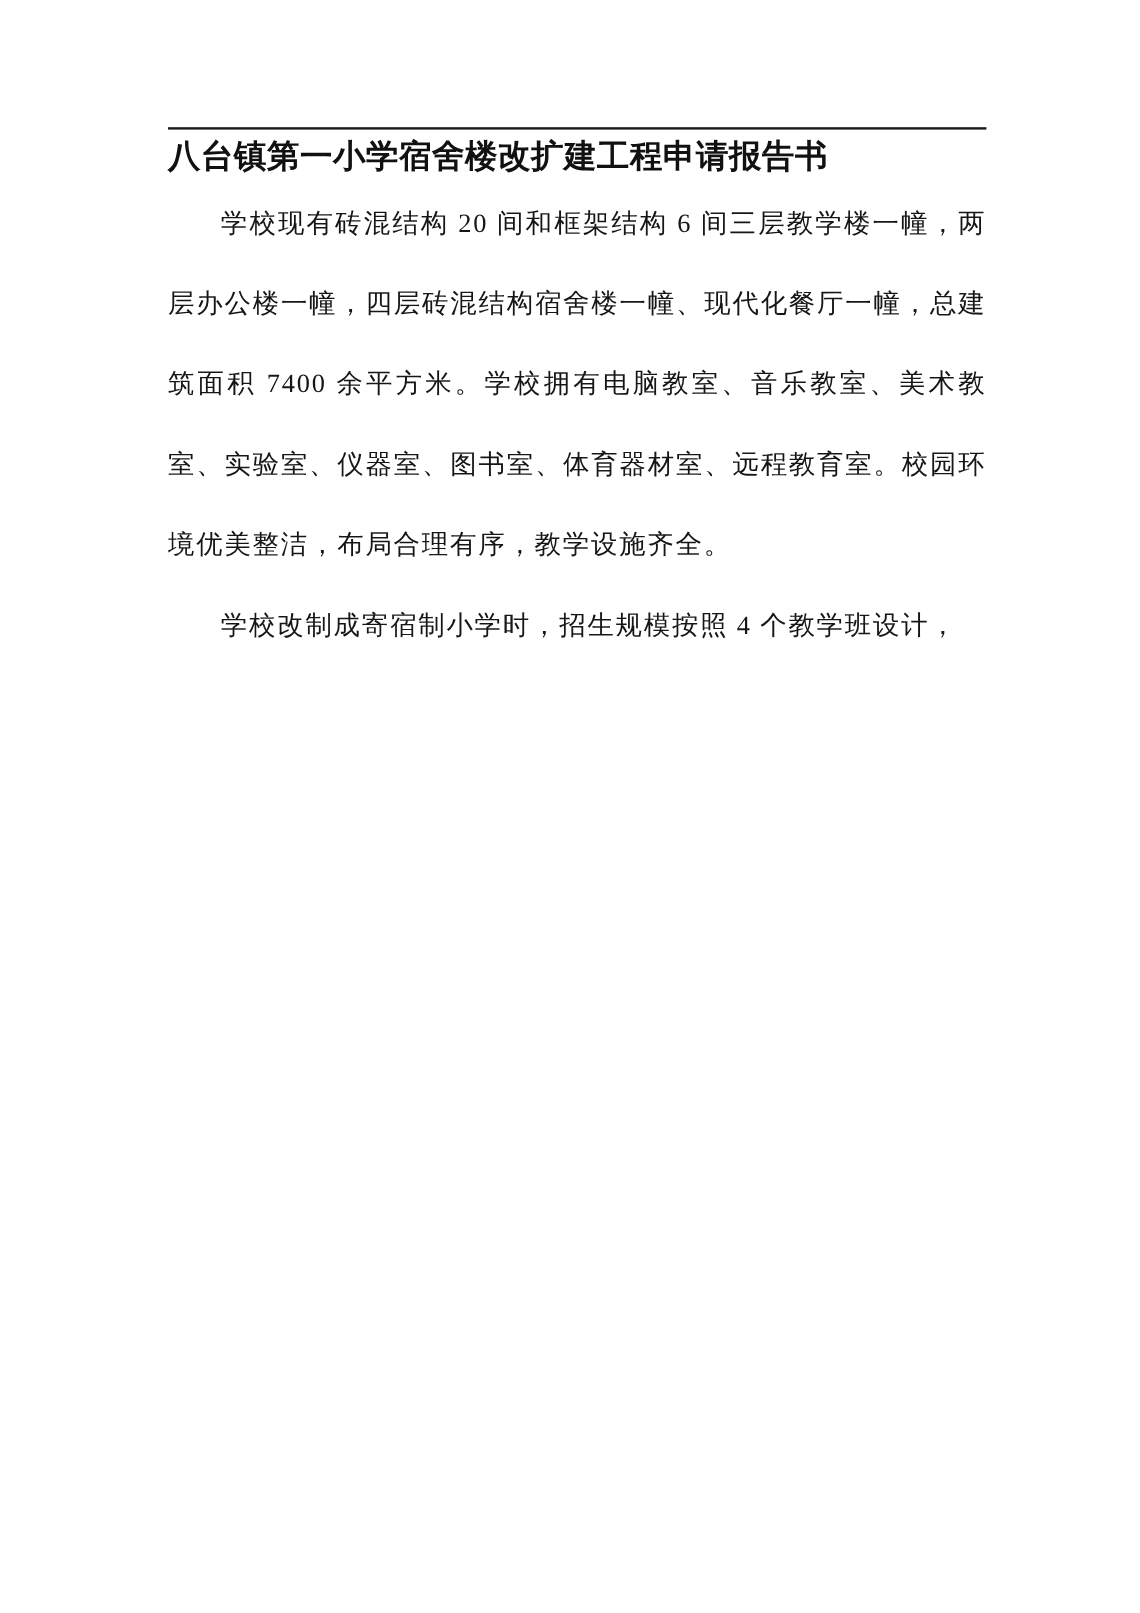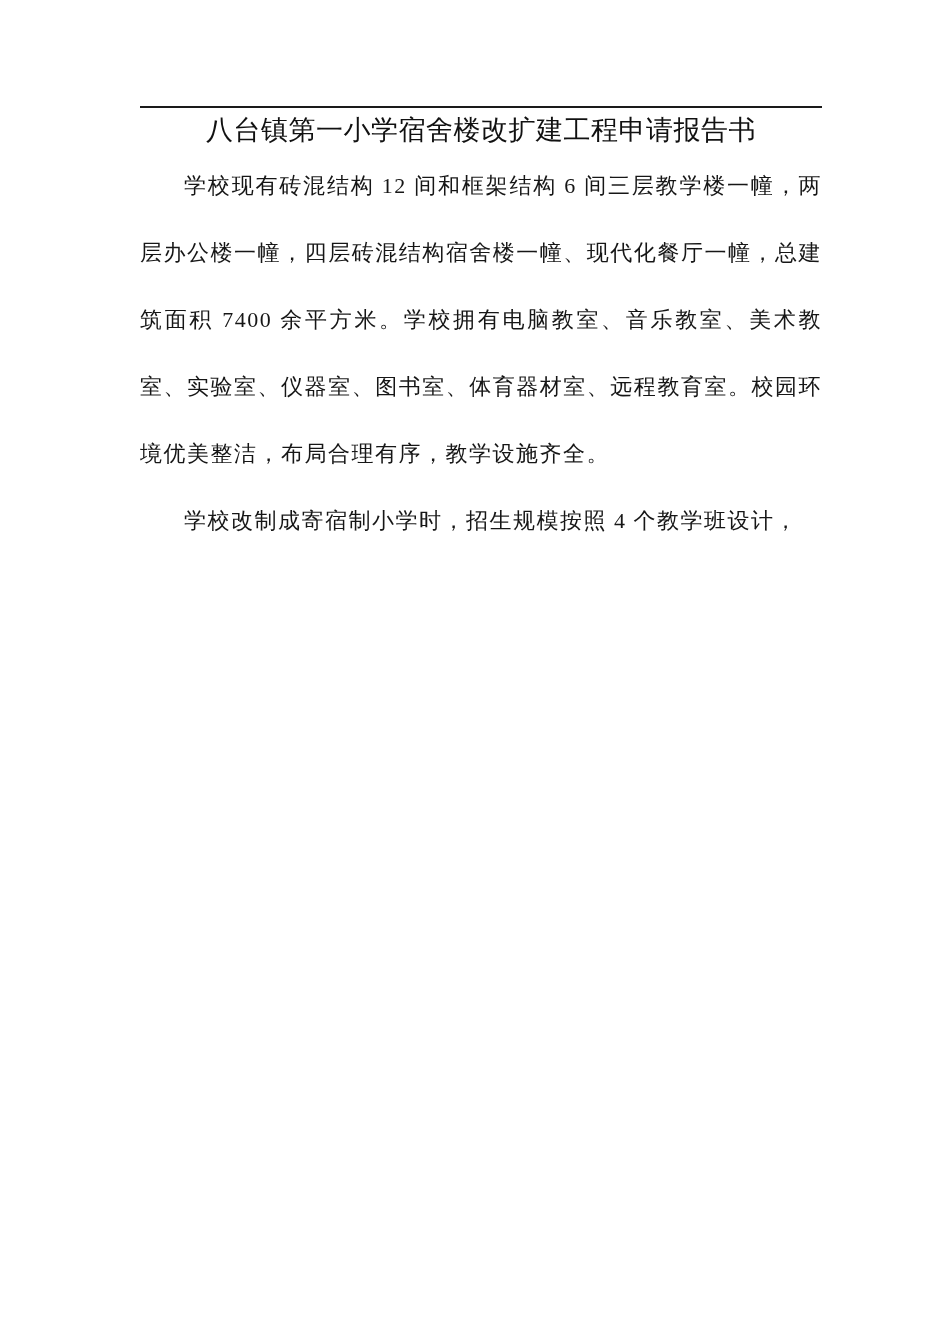--- a/index.html
+++ b/index.html
@@ -17,23 +17,22 @@
     overflow: hidden;
   }
   .header-rule {
     margin: 106px 128px 0 140px;
     height: 0;
     border-top: 2px solid #1a1a1a;
   }
   .doc-title {
     margin: 1px 128px 0 140px;
     width: 682px;
-    text-align: center;
     font-size: 27px;
-    font-weight: 400;
+    font-weight: 700;
     line-height: 43px;
     letter-spacing: 0.5px;
     color: #111111;
   }
   .content {
     margin: 0 128px 0 140px;
     width: 682px;
     font-size: 22px;
     line-height: 67px;
     letter-spacing: 1.5px;
@@ -63,19 +62,19 @@
 <div class="page">
 
   <div class="header-rule"></div>
 
   <h1 class="doc-title">八台镇第一小学宿舍楼改扩建工程申请报告书</h1>
 
   <div class="content">
 
 
 
-    <p class="para">学校现有砖混结构 12 间和框架结构 6 间三层教学楼一幢，两层办公楼一幢，四层砖混结构宿舍楼一幢、现代化餐厅一幢，总建筑面积 7400 余平方米。学校拥有电脑教室、音乐教室、美术教室、实验室、仪器室、图书室、体育器材室、远程教育室。校园环境优美整洁，布局合理有序，教学设施齐全。</p>
+    <p class="para">学校现有砖混结构 20 间和框架结构 6 间三层教学楼一幢，两层办公楼一幢，四层砖混结构宿舍楼一幢、现代化餐厅一幢，总建筑面积 7400 余平方米。学校拥有电脑教室、音乐教室、美术教室、实验室、仪器室、图书室、体育器材室、远程教育室。校园环境优美整洁，布局合理有序，教学设施齐全。</p>
 
     <p class="para">学校改制成寄宿制小学时，招生规模按照 4 个教学班设计，</p>
 
   </div>
 
 </div>
 
 </body></html>

